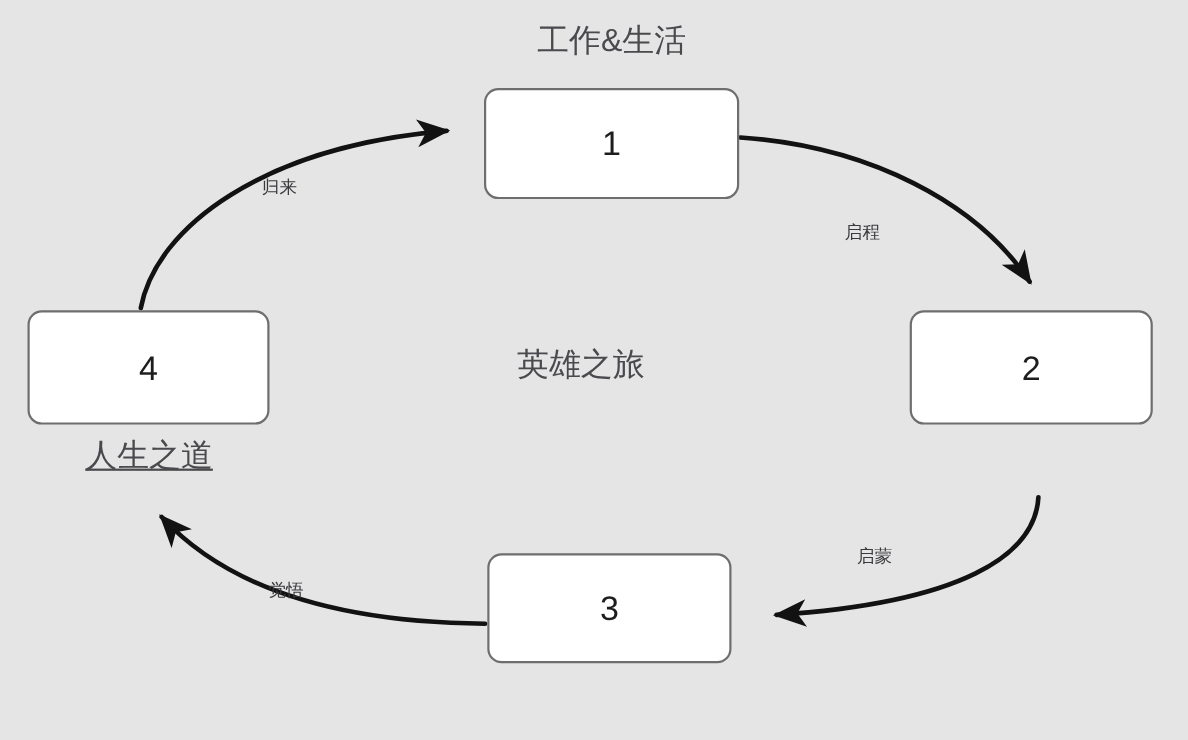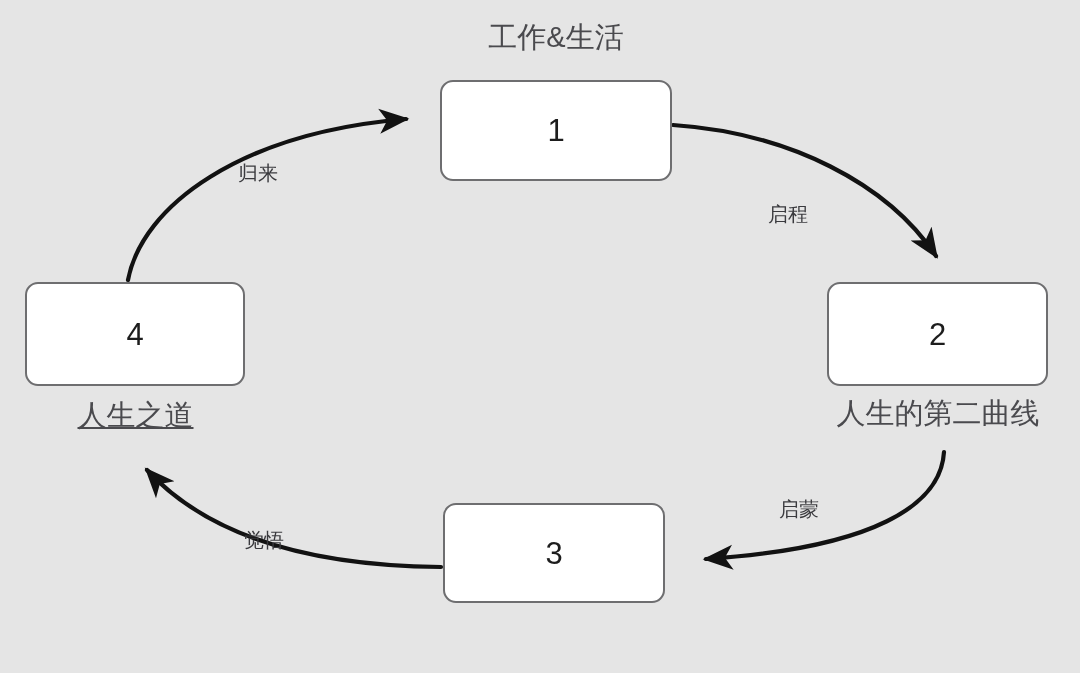--- a/index.html
+++ b/index.html
@@ -46,21 +46,21 @@
   .node-caption {
     position: absolute;
     font-size: 29px;
     color: #4a4a4e;
     white-space: nowrap;
     text-align: center;
     line-height: 1.1;
   }
   .edge-label {
     position: absolute;
-    font-size: 20px;
+    font-size: 16px;
     color: #3a3a3e;
     white-space: nowrap;
     line-height: 1;
   }
   .center-label {
     position: absolute;
     font-size: 29px;
     color: #4a4a4e;
     white-space: nowrap;
     line-height: 1;
@@ -105,30 +105,30 @@
   </svg>
 
   <div class="node-caption" id="caption-1">工作&amp;生活</div>
   <div class="node-box" id="box-1">
     <span class="node-num">1</span>
   </div>
 
   <div class="node-box" id="box-2">
     <span class="node-num">2</span>
   </div>
-  <div class="node-caption" id="caption-2">人生的第二曲线</div>
 
   <div class="node-box" id="box-3">
     <span class="node-num">3</span>
   </div>
 
   <div class="node-box" id="box-4">
     <span class="node-num">4</span>
   </div>
   <div class="node-caption" id="caption-4">人生之道</div>
 
   <div class="edge-label" id="label-qicheng">启程</div>
   <div class="edge-label" id="label-qimeng">启蒙</div>
   <div class="edge-label" id="label-juewu">觉悟</div>
   <div class="edge-label" id="label-guilai">归来</div>
 
+  <div class="center-label" id="center-title">英雄之旅</div>
 
 </div>
 
 </body></html>

